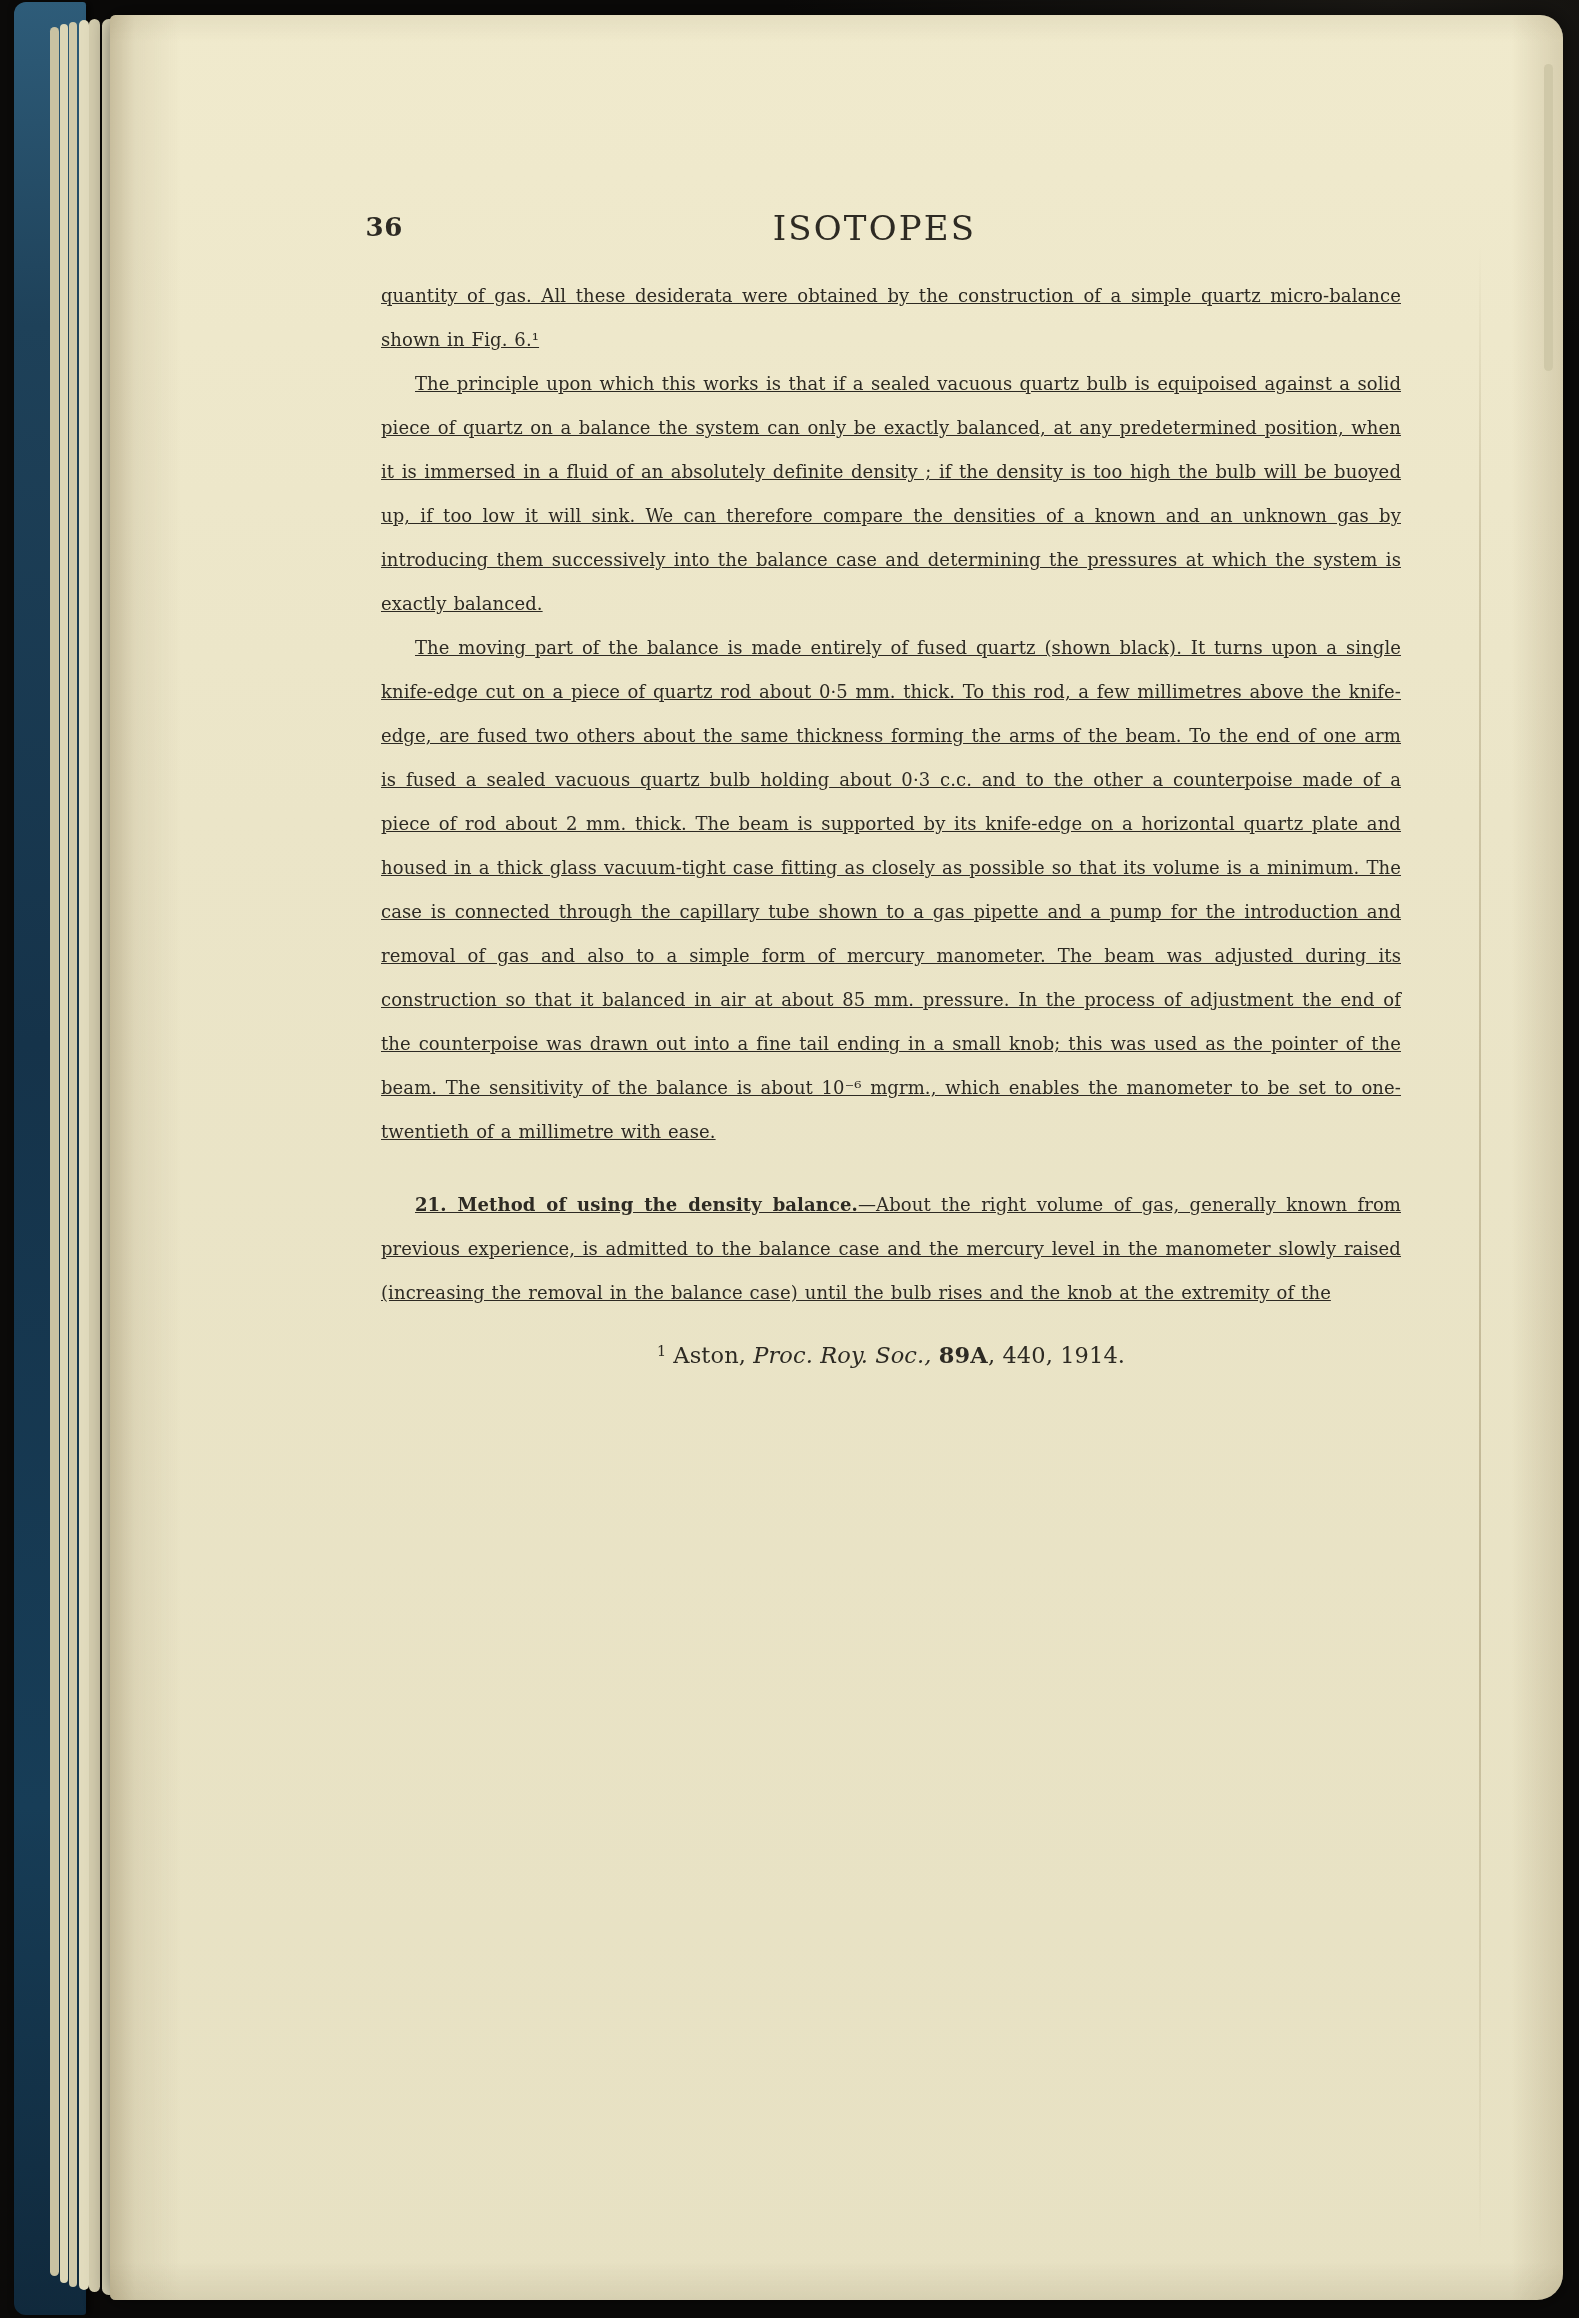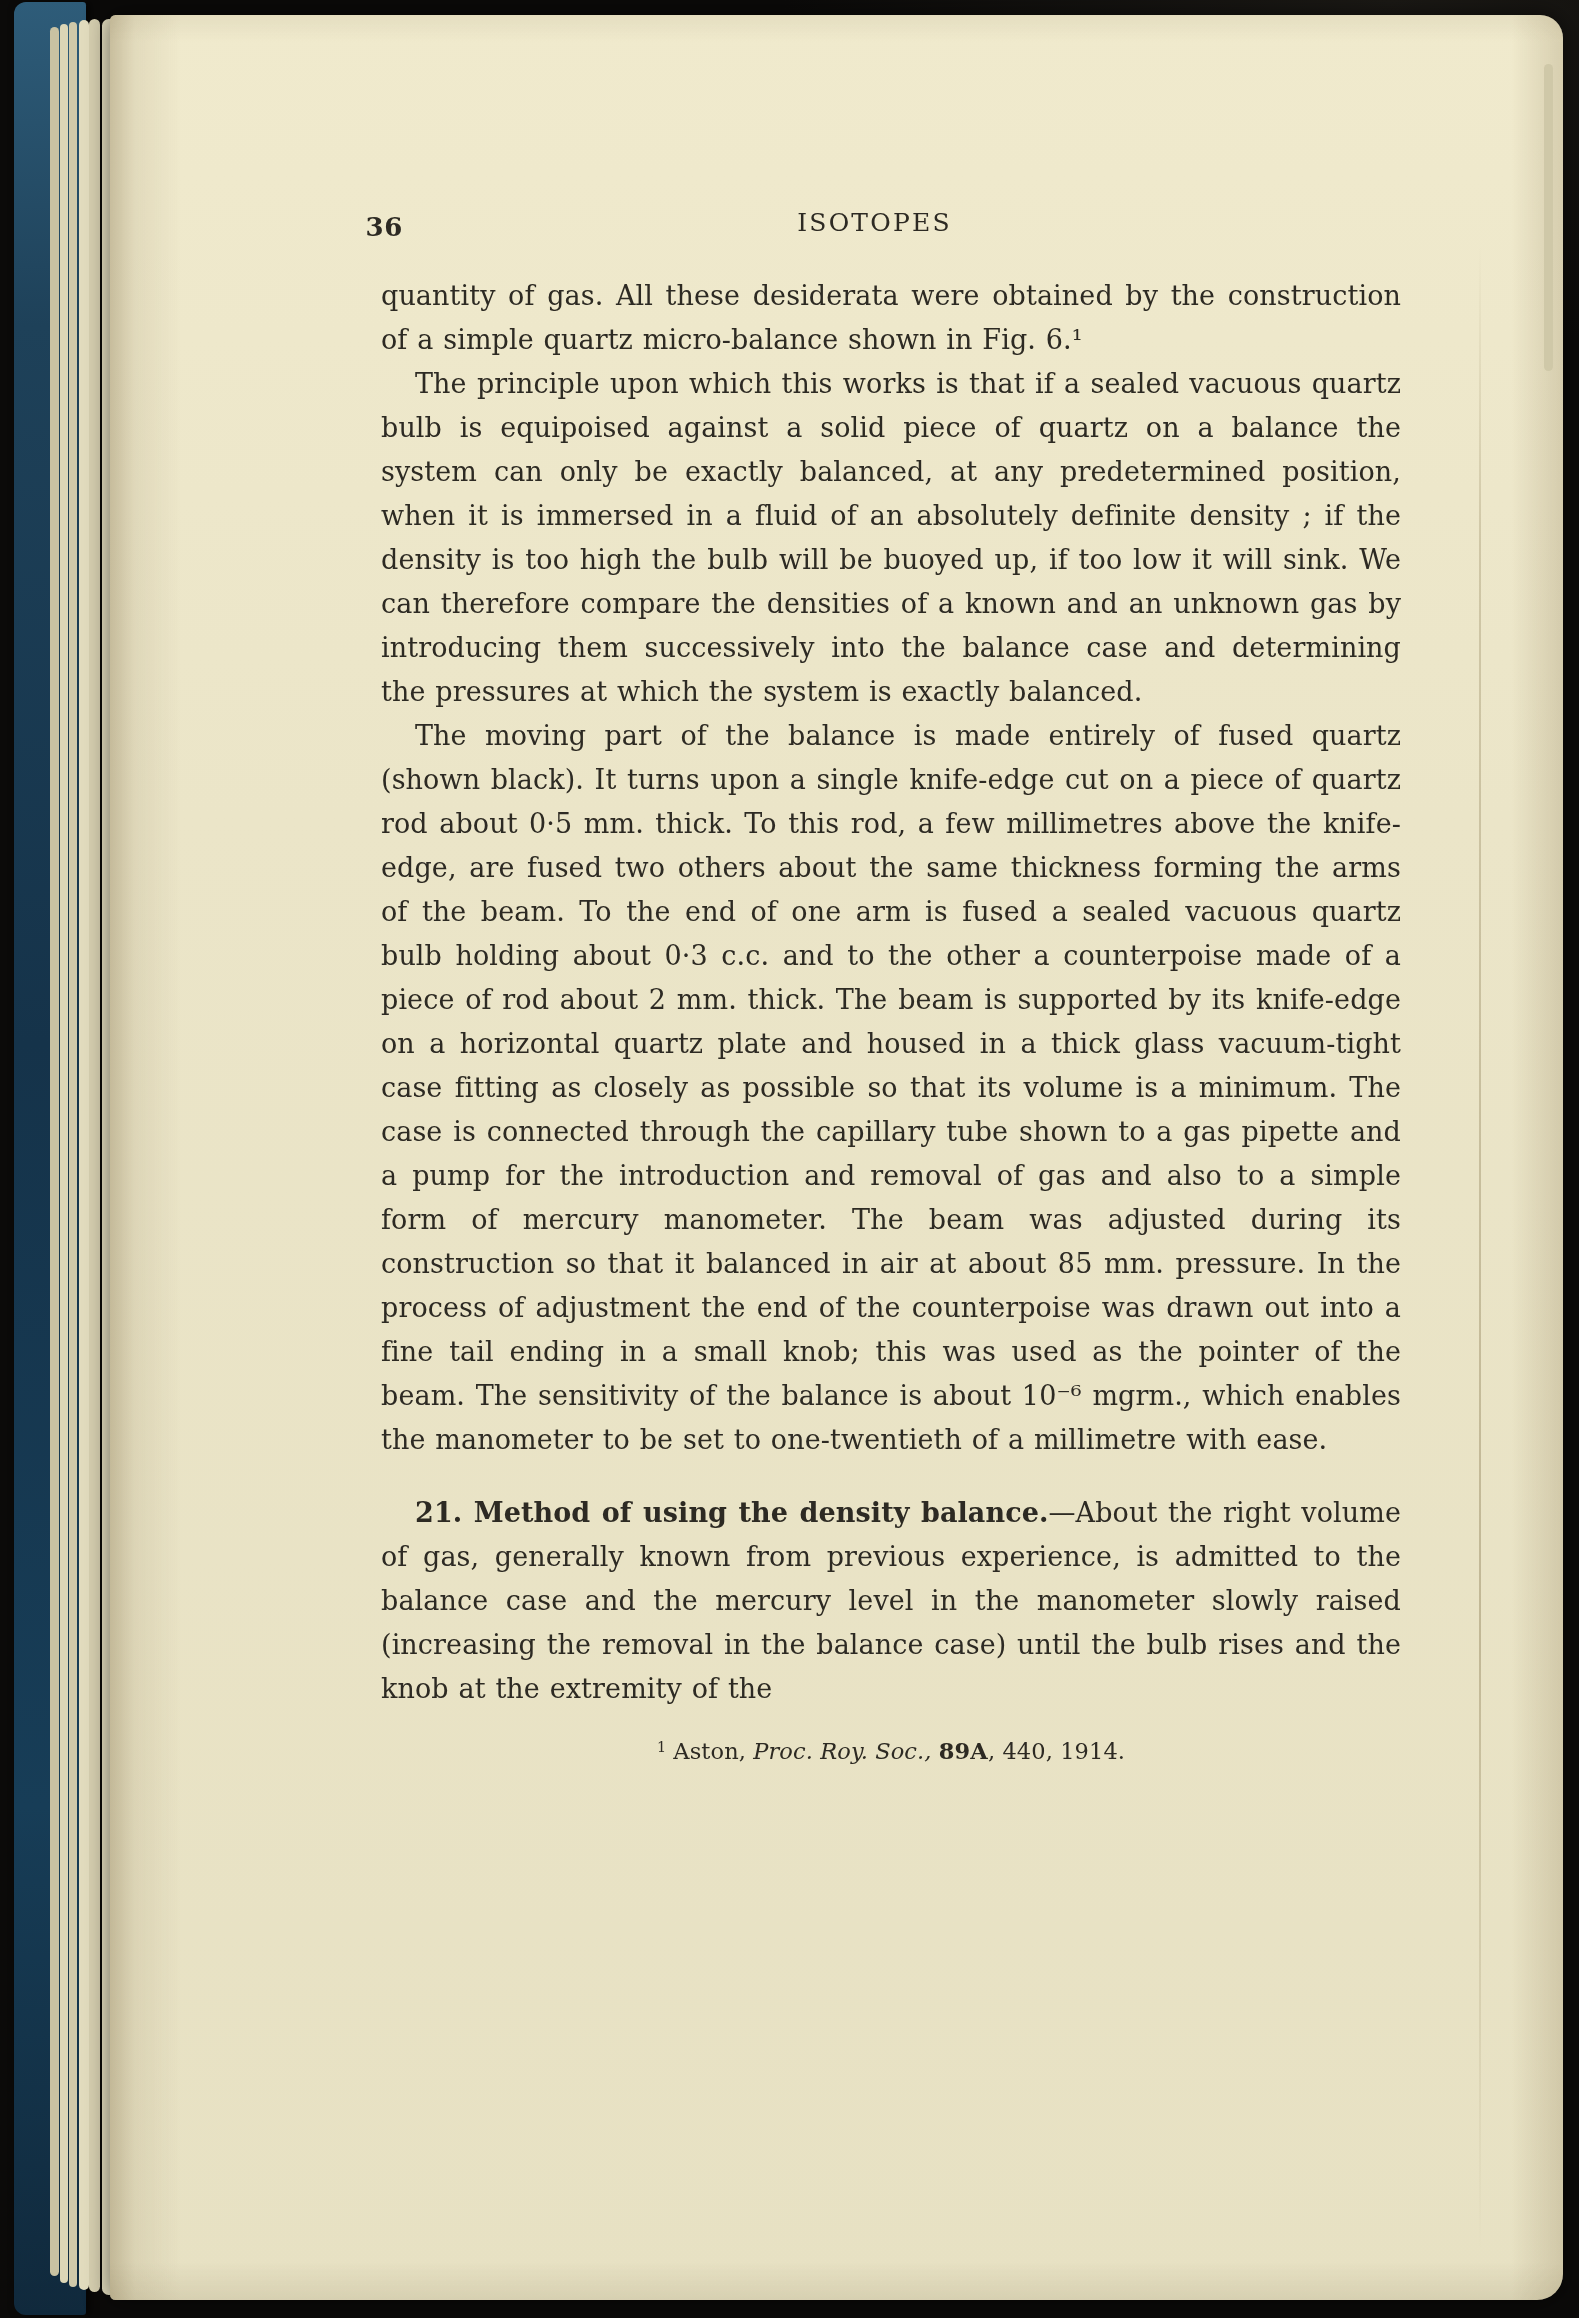--- a/index.html
+++ b/index.html
@@ -59,26 +59,26 @@
     position:absolute; left:271px; top:193px; width:1020px;
     color:#2d2a23;
   }
   .header-row{ position:relative; height:41px; margin-bottom:25px; }
   .pagenum{
     position:absolute; left:-15.4px; top:3.3px;
     font-size:26px; font-weight:bold; letter-spacing:0.5px;
   }
   .running-header{
     position:absolute; left:0; right:33px; top:0; text-align:center;
-    font-size:25px; letter-spacing:2.2px;
+    font-size:34px; letter-spacing:2.2px;
   }
   .para{
-    font-size:27px; line-height:44px;
+    font-size:18px; line-height:44px;
     text-align:justify; text-indent:34px;
-    letter-spacing:0.1px; word-spacing:1.1px;
+    letter-spacing:0.1px; word-spacing:1.1px;text-decoration:underline;
   }
   .para.first{ text-indent:0; }
   .para.section{ margin-top:28.5px; }
   .bold{ font-weight:bold; }
   .italic{ font-style:italic; }
   .footnote{
     margin-top:27px; text-align:center;
     font-size:22.5px; letter-spacing:0.1px;
   }
   .sup{ font-size:14.3px; vertical-align:6.6px; }

